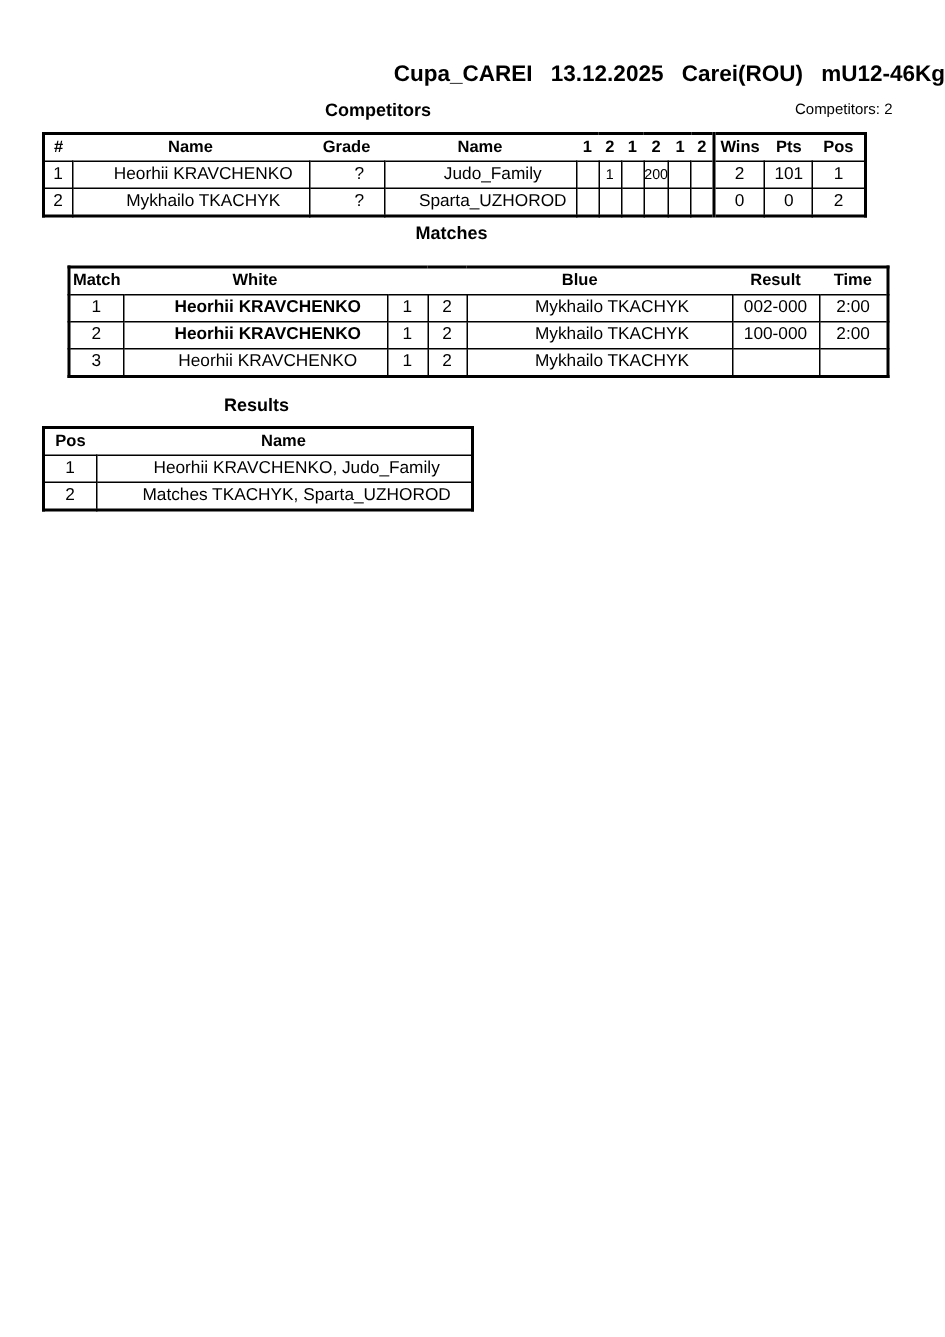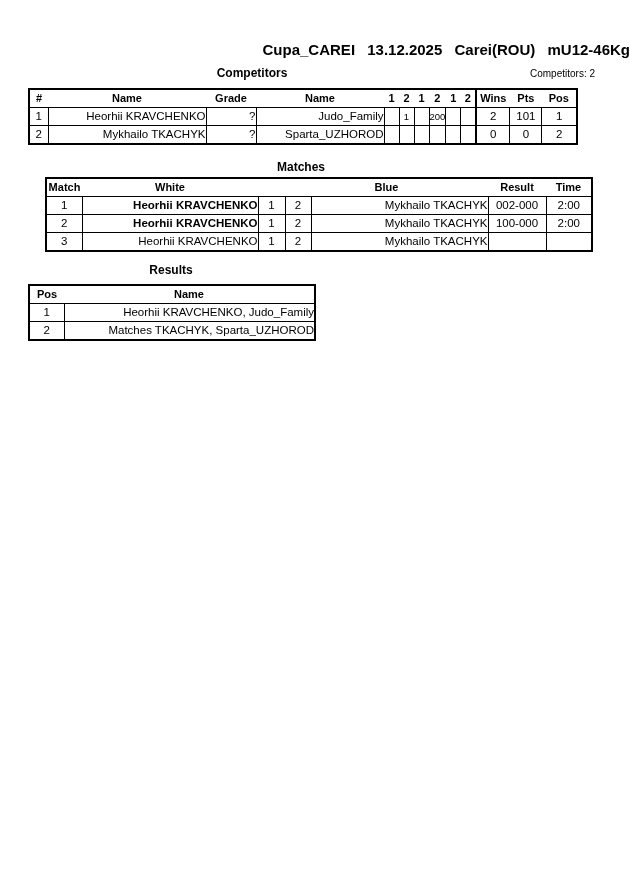--- a/index.html
+++ b/index.html
@@ -18,21 +18,21 @@
     font-size:15px; font-weight:bold;
     word-spacing:8px;
     white-space:nowrap;
   }
   .sec-heading {
     position:absolute;
     font-size:12px; font-weight:bold;
     text-align:center; white-space:nowrap;
   }
   .h-competitors { top:66px; left:0; width:504px; }
-  .h-matches     { top:160px; left:28px; width:546px; }
+  .h-matches     { top:148px; left:28px; width:546px; }
   .h-results     { top:263px; left:28px; width:286px; }
   .count-label {
     position:absolute; top:68px; left:480px; width:115px;
     text-align:right; font-size:10px; white-space:nowrap;
   }
   table.tbl {
     position:absolute;
     border-collapse:collapse;
     table-layout:fixed;
     border:2px solid #000;
@@ -45,21 +45,21 @@
     font-size:11px; font-weight:bold;
     height:17px; line-height:17px;
     padding:0; white-space:nowrap; overflow:hidden;
   }
   .tbl td {
     border:1px solid #000;
     font-size:11.5px; font-weight:normal;
     height:17px; line-height:17px;
     padding:0; white-space:nowrap; overflow:hidden;
   }
-  .tbl .al { text-align:right; padding-left:17px; }
+  .tbl .al { text-align:center; padding-left:17px; }
   .tbl .ac { text-align:center; }
   .tbl td.score { font-size:9.5px; overflow:visible; }
   .tbl .thickL { border-left:2px solid #000;margin-left:24px; }
   .tbl td.bold { font-weight:bold; }
 </style>
 </head>
 <body>
 
 <div class="page">
 

